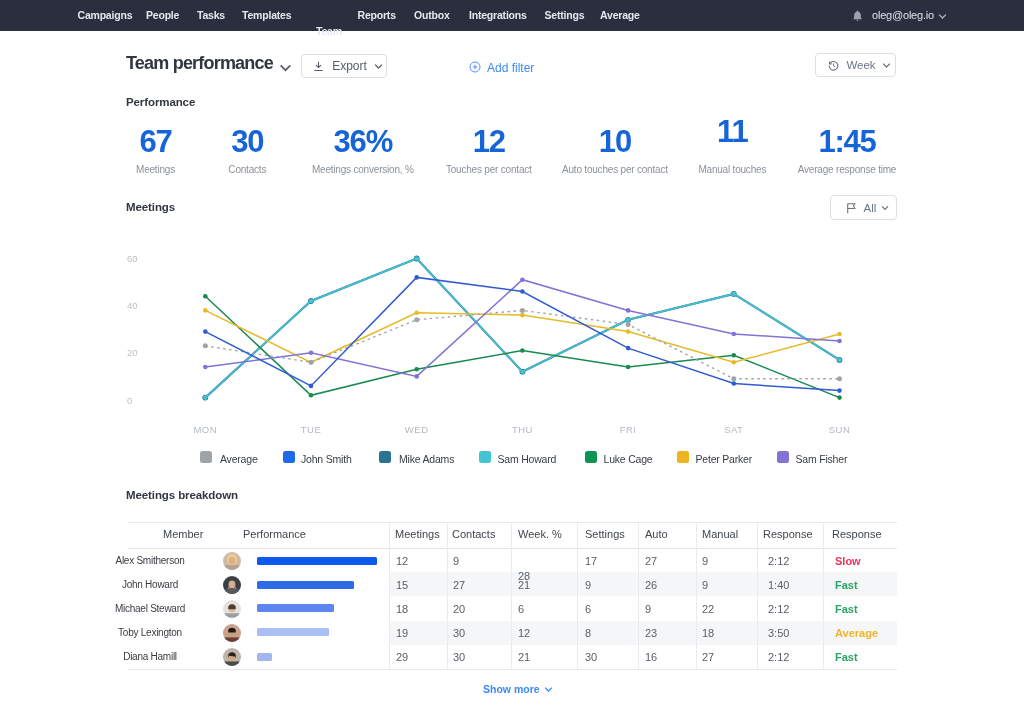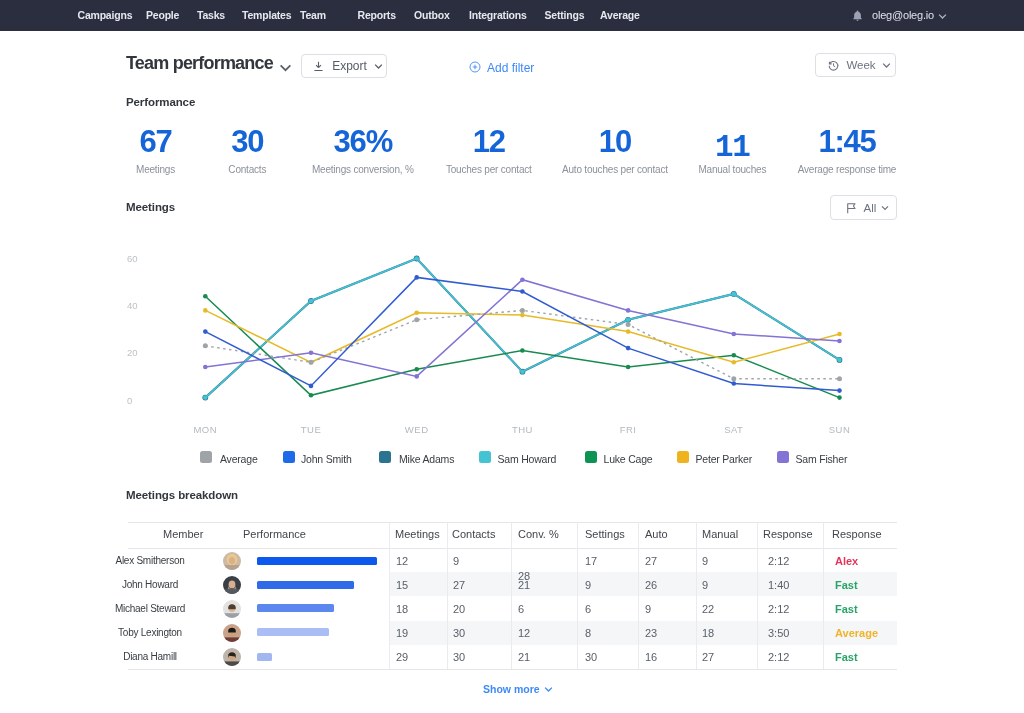--- a/index.html
+++ b/index.html
@@ -25,21 +25,21 @@
   .status{position:absolute;font-size:11px;font-weight:700;}
 </style>
 </head>
 <body>
 
 <div class="abs nav"></div>
 <span class="navitem" style="left:77.5px;">Campaigns</span>
 <span class="navitem" style="left:146px;">People</span>
 <span class="navitem" style="left:197px;">Tasks</span>
 <span class="navitem" style="left:242px;">Templates</span>
-<span class="navitem" style="left:300px;">Team</span>
+<span class="navitem" style="left:316px;margin-top:16px;">Team</span>
 <span class="navitem" style="left:357.5px;">Reports</span>
 <span class="navitem" style="left:414px;">Outbox</span>
 <span class="navitem" style="left:469px;">Integrations</span>
 <span class="navitem" style="left:544.5px;">Settings</span>
 <span class="navitem" style="left:600px;">Average</span>
 <svg class="abs" style="left:851px;top:9px;" width="13" height="14" viewBox="0 0 24 24">
   <path fill="#9ba1b3" d="M12 2c-.9 0-1.6.7-1.6 1.6v.6C7.6 5 5.8 7.4 5.8 10.4v4.4l-1.6 2.1v1h15.6v-1l-1.6-2.1v-4.4c0-3-1.8-5.4-4.6-6.2v-.6C13.6 2.7 12.9 2 12 2zM10 19a2 2 0 0 0 4 0z"></path>
 </svg>
 <span class="navitem" style="left:872px;font-weight:400;font-size:11px;color:#dfe2ea;">oleg@oleg.io</span>
 <svg class="abs" style="left:938px;top:13px;" width="9" height="7" viewBox="0 0 12 8">
@@ -75,21 +75,21 @@
     <path fill="none" stroke="#6b7280" stroke-width="1.7" d="M1.5 1.5 6 6l4.5-4.5"></path>
   </svg>
 </div>
 
 <div class="abs seclab" style="left:126px;top:96px;">Performance</div>
 <div class="kpi-num" style="left:75.5px;top:126px;">67</div>
 <div class="kpi-num" style="left:167.3px;top:126px;">30</div>
 <div class="kpi-num" style="left:282.8px;top:126px;">36%</div>
 <div class="kpi-num" style="left:408.8px;top:126px;">12</div>
 <div class="kpi-num" style="left:534.9px;top:126px;">10</div>
-<div class="kpi-num" style="left:652.3px;top:132px;font-family:Liberation Mono, monospace;">11</div>
+<div class="kpi-num" style="left:652.3px;top:116px;">11</div>
 <div class="kpi-num" style="left:767.0px;top:126px;">1:45</div>
 <div class="kpi-lab" style="left:65.5px;top:163.5px;">Meetings</div>
 <div class="kpi-lab" style="left:157.3px;top:163.5px;">Contacts</div>
 <div class="kpi-lab" style="left:272.8px;top:163.5px;">Meetings conversion, %</div>
 <div class="kpi-lab" style="left:398.8px;top:163.5px;">Touches per contact</div>
 <div class="kpi-lab" style="left:524.9px;top:163.5px;">Auto touches per contact</div>
 <div class="kpi-lab" style="left:642.3px;top:163.5px;">Manual touches</div>
 <div class="kpi-lab" style="left:757.0px;top:163.5px;">Average response time</div>
 
 <div class="abs seclab" style="left:126px;top:201px;">Meetings</div>
@@ -241,21 +241,21 @@
 <div class="vline" style="left:576.5px;top:522px;height:147px;"></div>
 <div class="vline" style="left:637.5px;top:522px;height:147px;"></div>
 <div class="vline" style="left:695.5px;top:522px;height:147px;"></div>
 <div class="vline" style="left:756.5px;top:522px;height:147px;"></div>
 <div class="vline" style="left:822.5px;top:522px;height:147px;"></div>
 
 <span class="th" style="left:163px;top:528px;">Member</span>
 <span class="th" style="left:243px;top:528px;">Performance</span>
 <span class="th" style="left:395px;top:528px;">Meetings</span>
 <span class="th" style="left:452px;top:528px;">Contacts</span>
-<span class="th" style="left:518px;top:528px;">Conv. %</span>
+<span class="th" style="left:518px;top:528px;">Week. %</span>
 <span class="th" style="left:585px;top:528px;">Settings</span>
 <span class="th" style="left:645px;top:528px;">Auto</span>
 <span class="th" style="left:702px;top:528px;">Manual</span>
 <span class="th" style="left:763px;top:528px;">Response</span>
 <span class="th" style="left:832px;top:528px;">Response</span>
 
 <div class="name" style="left:90px;top:554.5px;">Alex Smitherson</div>
 <div class="name" style="left:90px;top:578.6px;">John Howard</div>
 <div class="name" style="left:90px;top:602.7px;">Michael Steward</div>
 <div class="name" style="left:90px;top:626.8px;">Toby Lexington</div>
@@ -296,21 +296,21 @@
 <span class="td" style="left:702px;top:626.8px;">18</span>
 <span class="td" style="left:768px;top:626.8px;">3:50</span>
 <span class="td" style="left:396px;top:650.9px;">29</span>
 <span class="td" style="left:453px;top:650.9px;">30</span>
 <span class="td" style="left:518px;top:650.9px;">21</span>
 <span class="td" style="left:585px;top:650.9px;">30</span>
 <span class="td" style="left:645px;top:650.9px;">16</span>
 <span class="td" style="left:702px;top:650.9px;">27</span>
 <span class="td" style="left:768px;top:650.9px;">2:12</span>
 
-<span class="status" style="left:835px;top:554.5px;color:#e5345c;">Alex</span>
+<span class="status" style="left:835px;top:554.5px;color:#e5345c;">Slow</span>
 <span class="status" style="left:835px;top:578.6px;color:#27a567;">Fast</span>
 <span class="status" style="left:835px;top:602.7px;color:#27a567;">Fast</span>
 <span class="status" style="left:835px;top:626.8px;color:#f0b429;">Average</span>
 <span class="status" style="left:835px;top:650.9px;color:#27a567;">Fast</span>
 
 <svg class="abs" style="left:223px;top:551.5px;" width="18" height="18" viewBox="0 0 18 18">
   <defs>
       <clipPath id="c1">
         <circle cx="9" cy="9" r="9"></circle>
       </clipPath>

